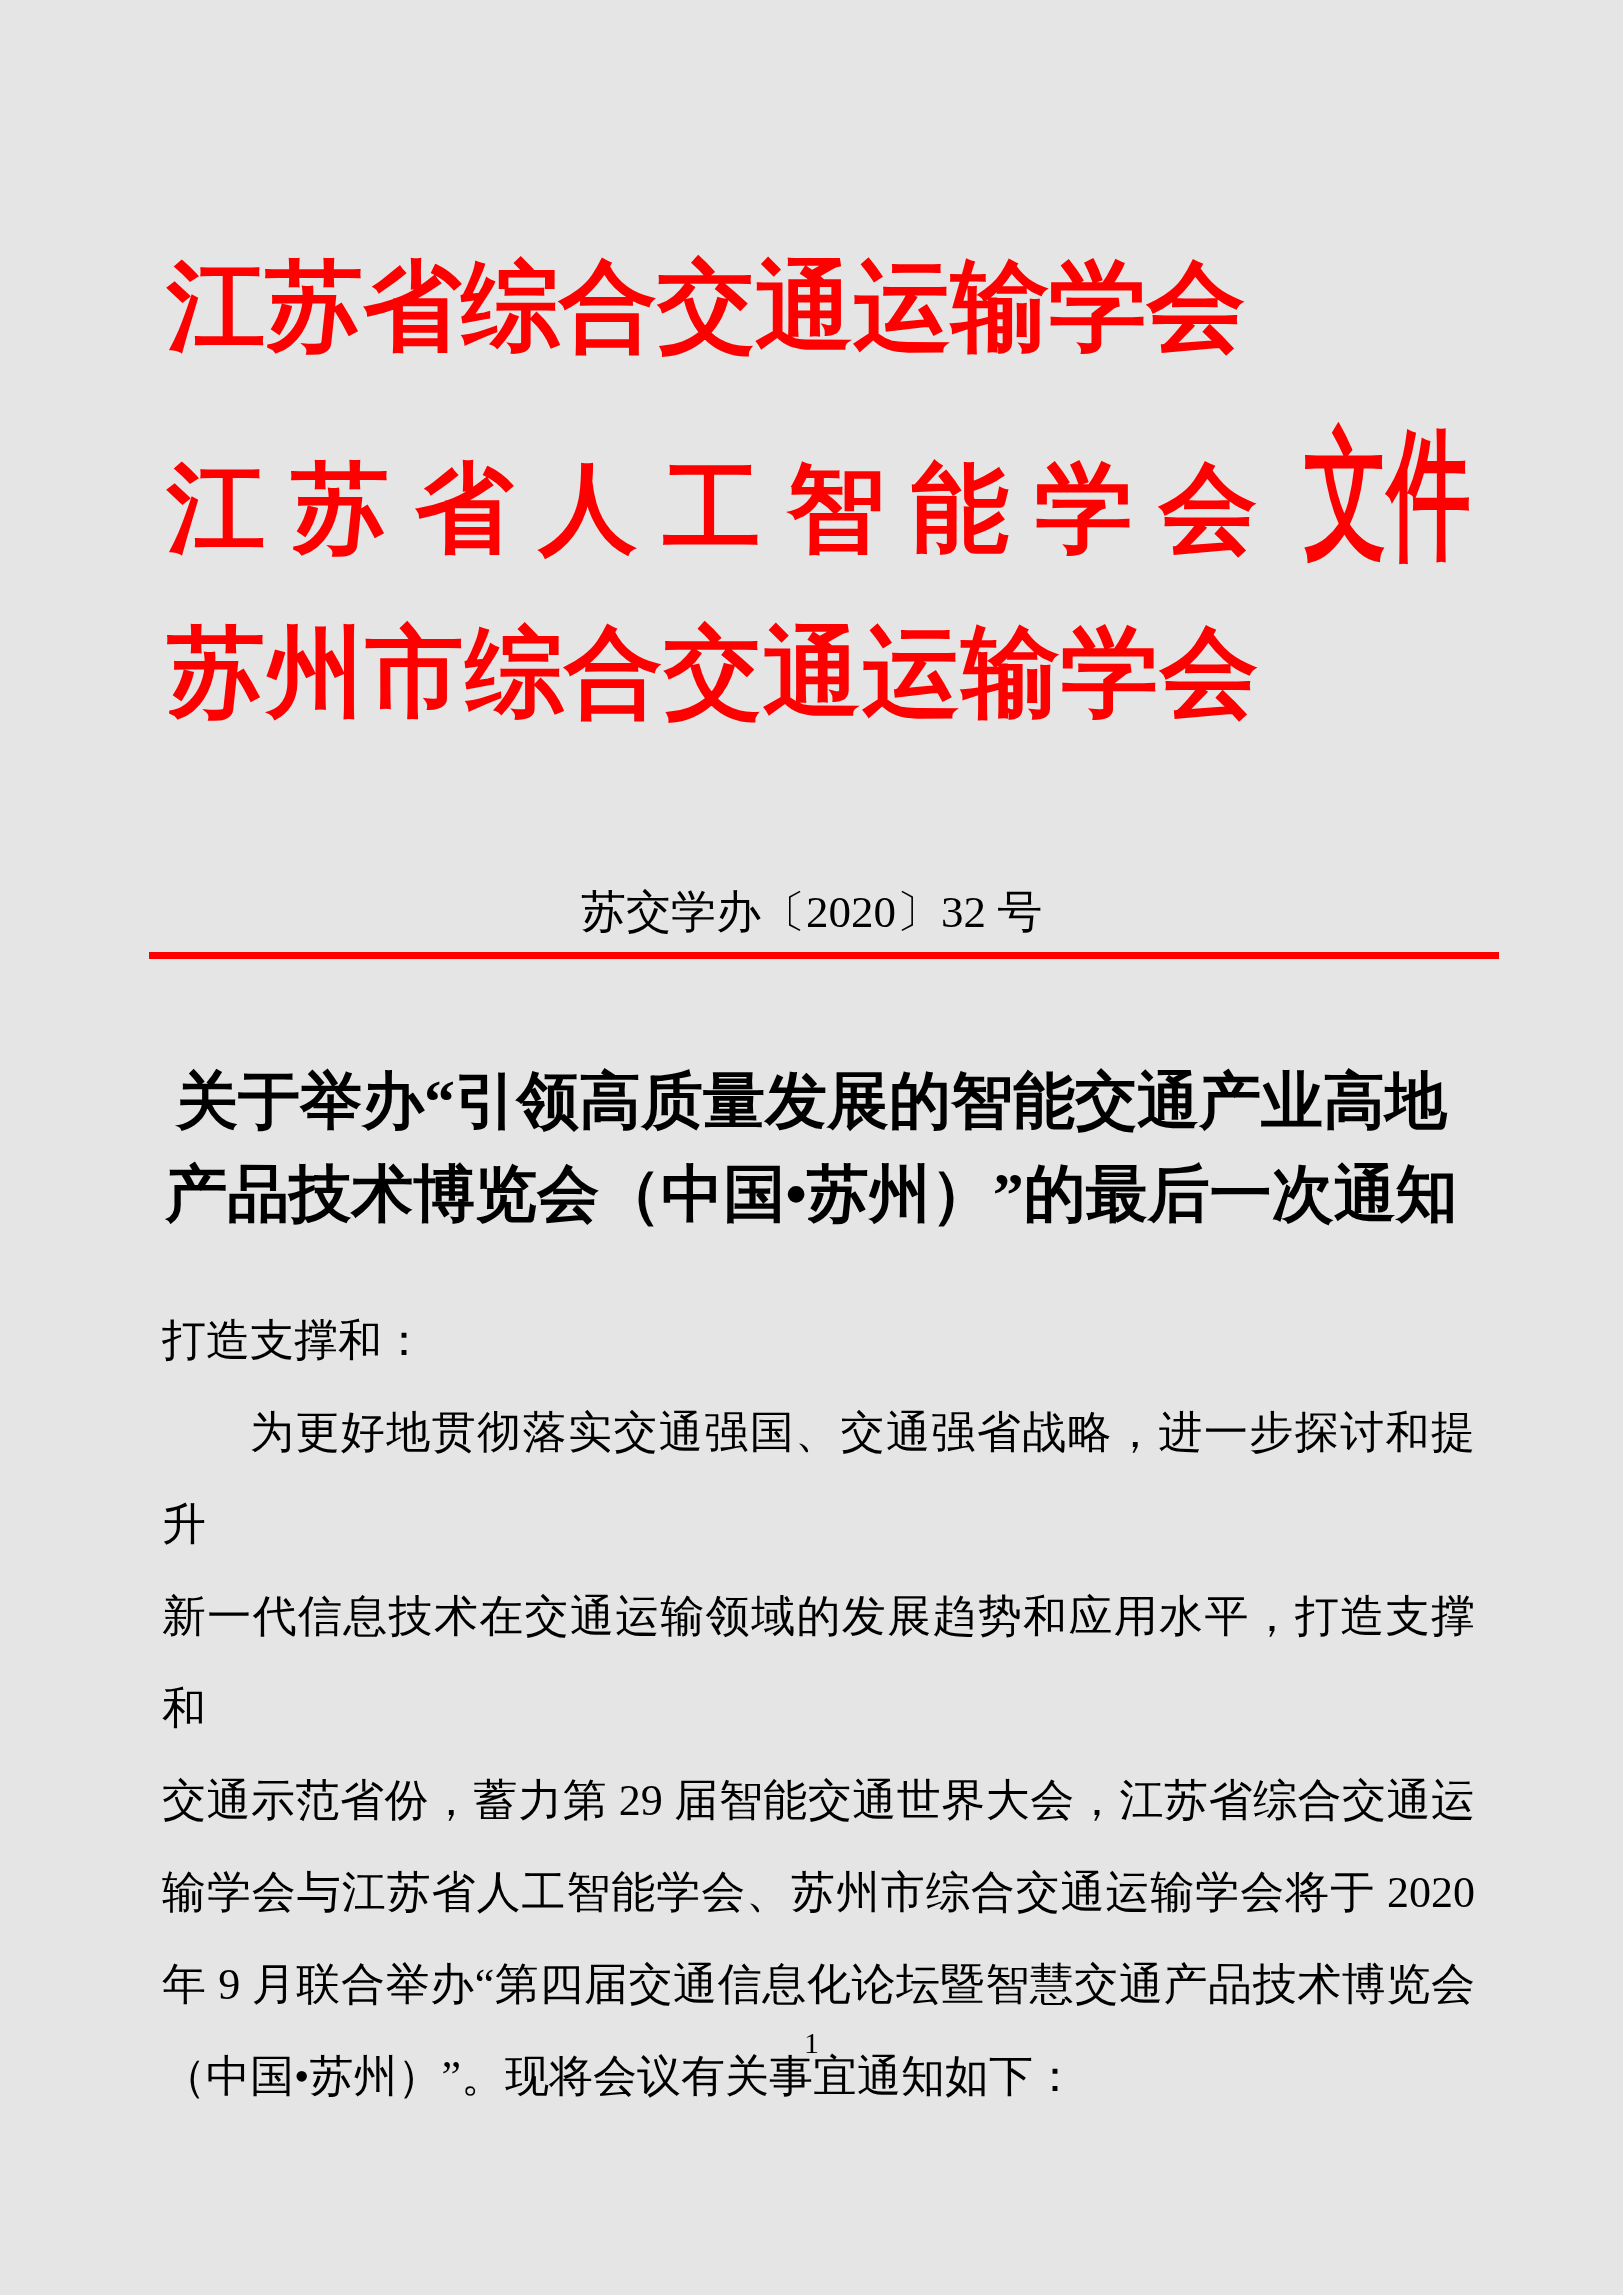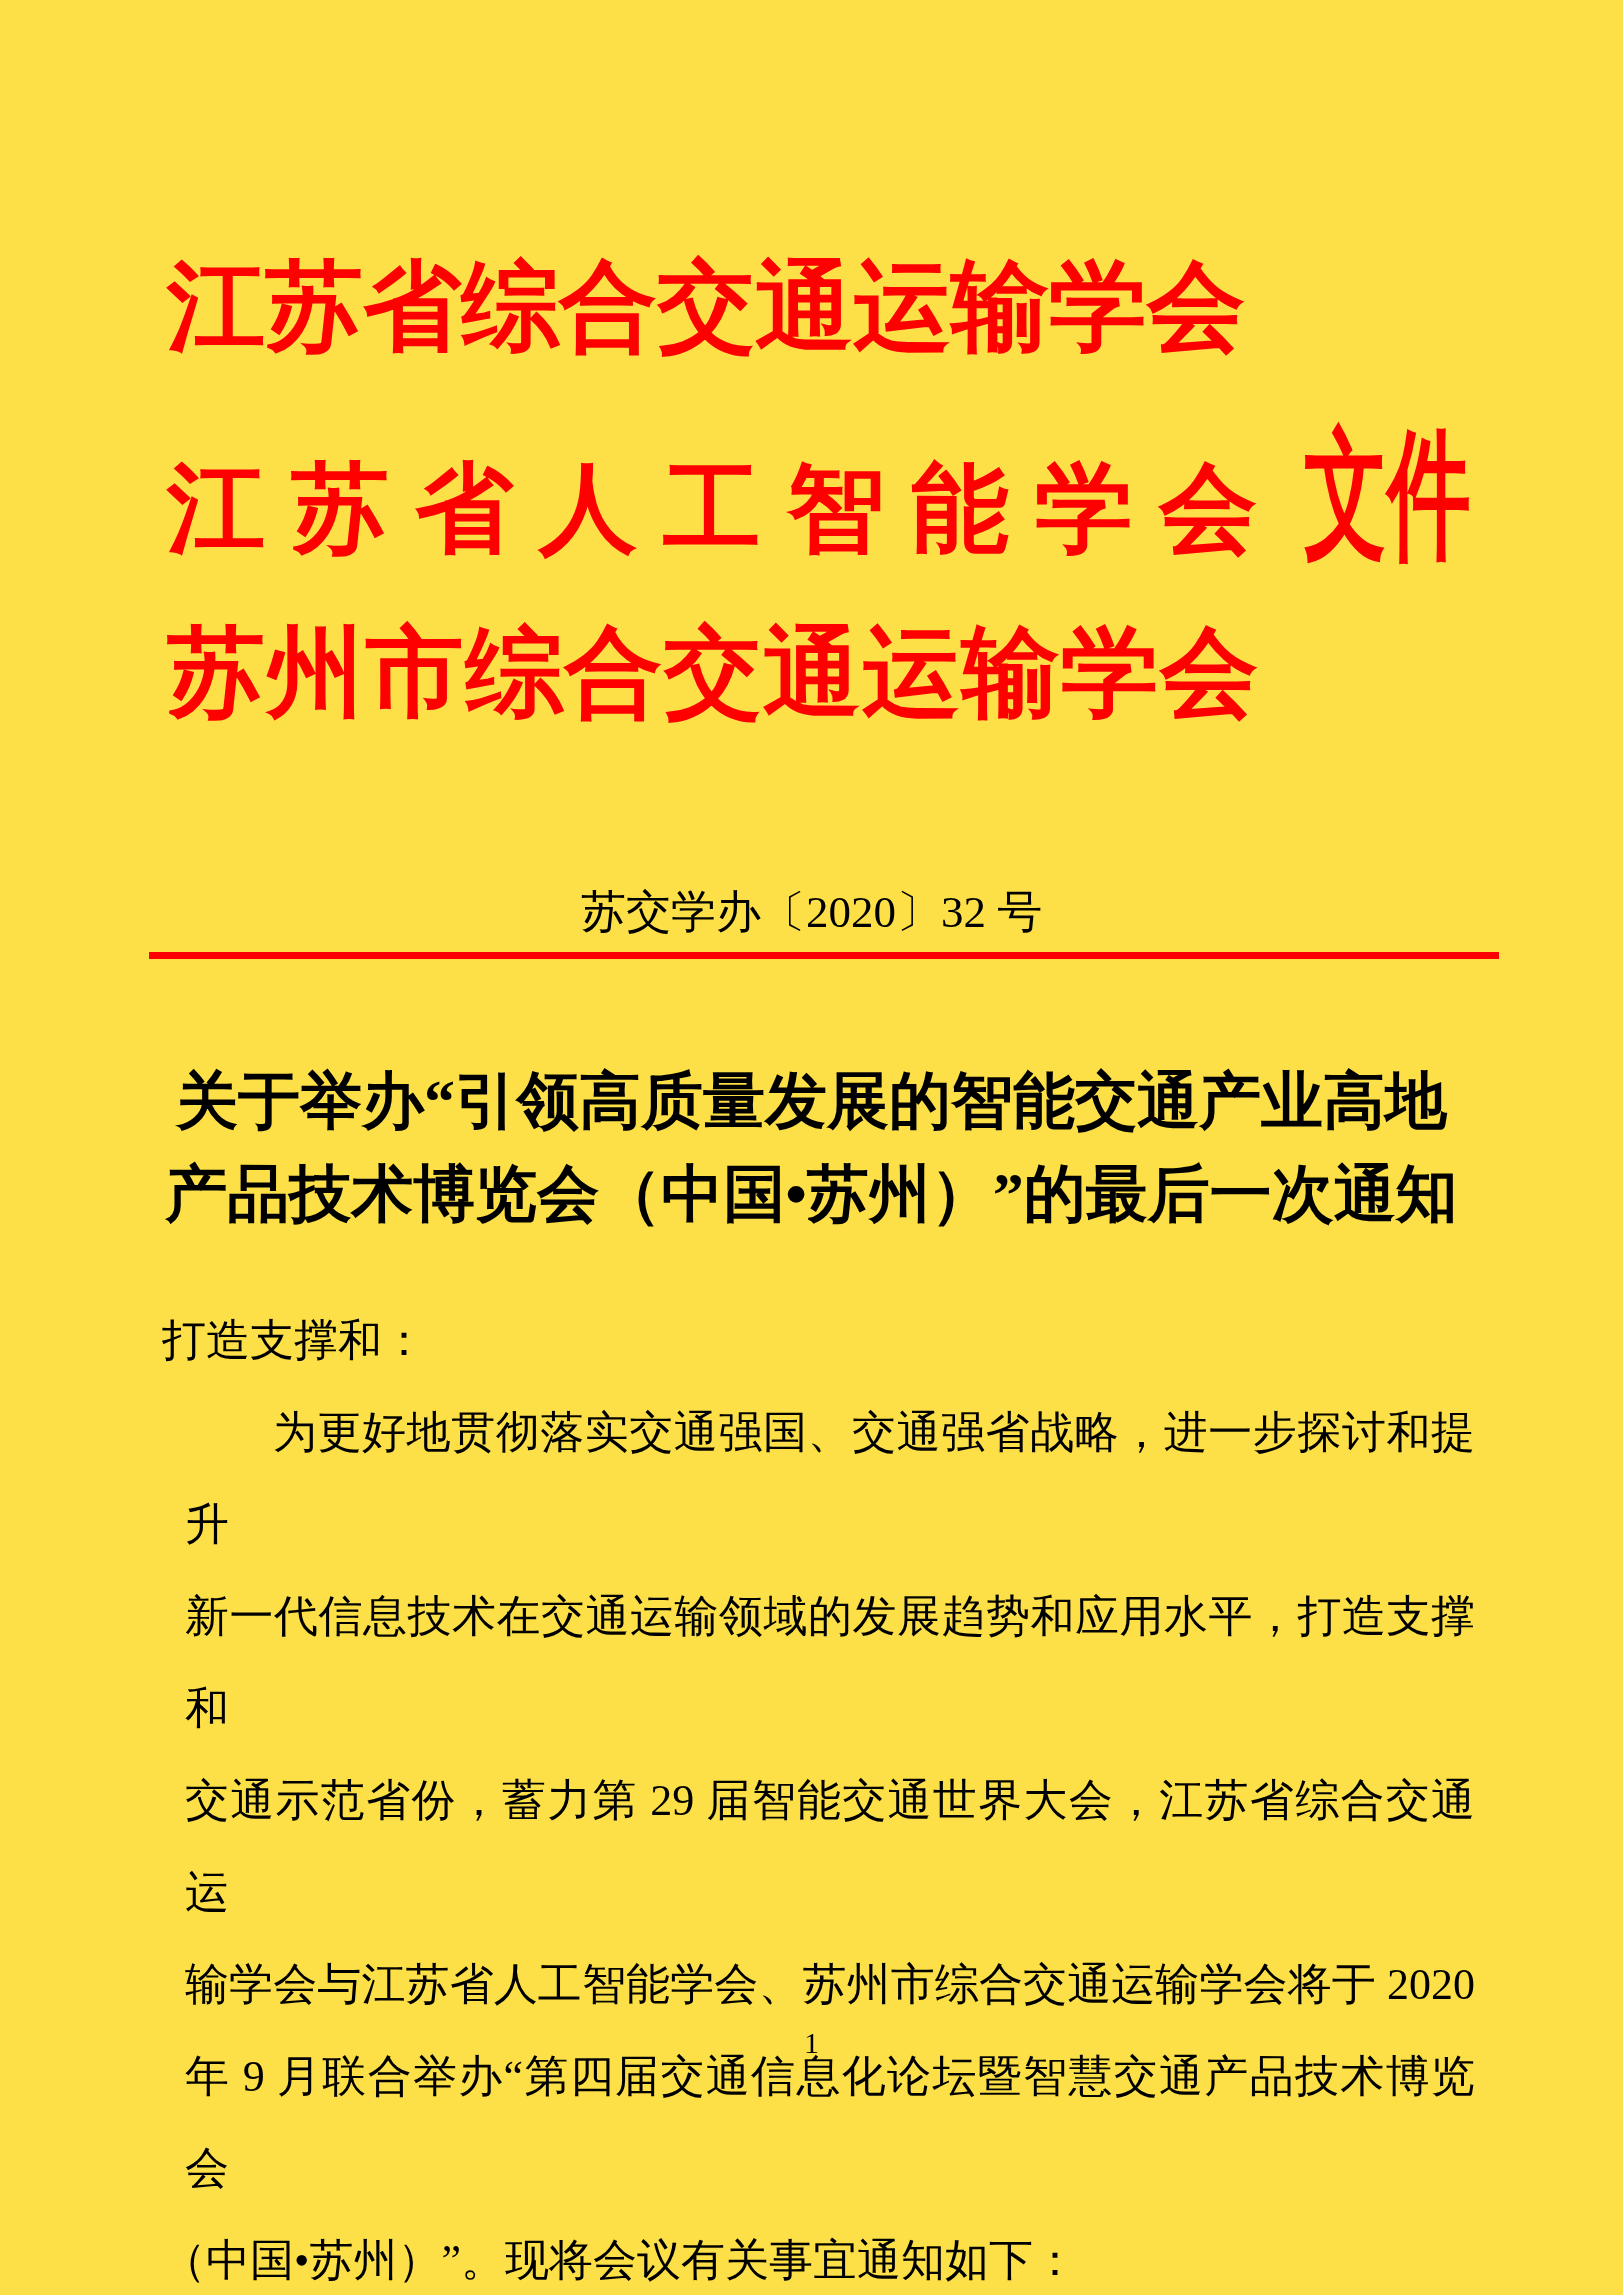--- a/index.html
+++ b/index.html
@@ -5,21 +5,21 @@
   html, body {
     margin: 0;
     padding: 0;
     background: #888;
   }
   .page {
     position: relative;
     width: 1623px;
     height: 2295px;
     margin: 0 auto;
-    background: #fde047;
+    background: #e5e5e5;
     overflow: hidden;
     color: #000;
   }
   
   .org-line {
     position: absolute;
     left: 167px;
     color: #fe0000;
     font-weight: 700;
     font-size: 98px;
@@ -84,21 +84,20 @@
     top: 1295px;
     left: 162px;
     width: 1313px;
     font-size: 44px;
     line-height: 92px;
     font-family: "Liberation Serif", serif;
   }
   .para-line.jl {
     text-align: justify;
     text-align-last: justify;
-    margin-left: 23px;
   }
   .para-line.indent {
     text-indent: 88px;
   }
   .pagenum {
     position: absolute;
     top: 2026px;
     left: 0;
     width: 100%;
     text-align: center;

